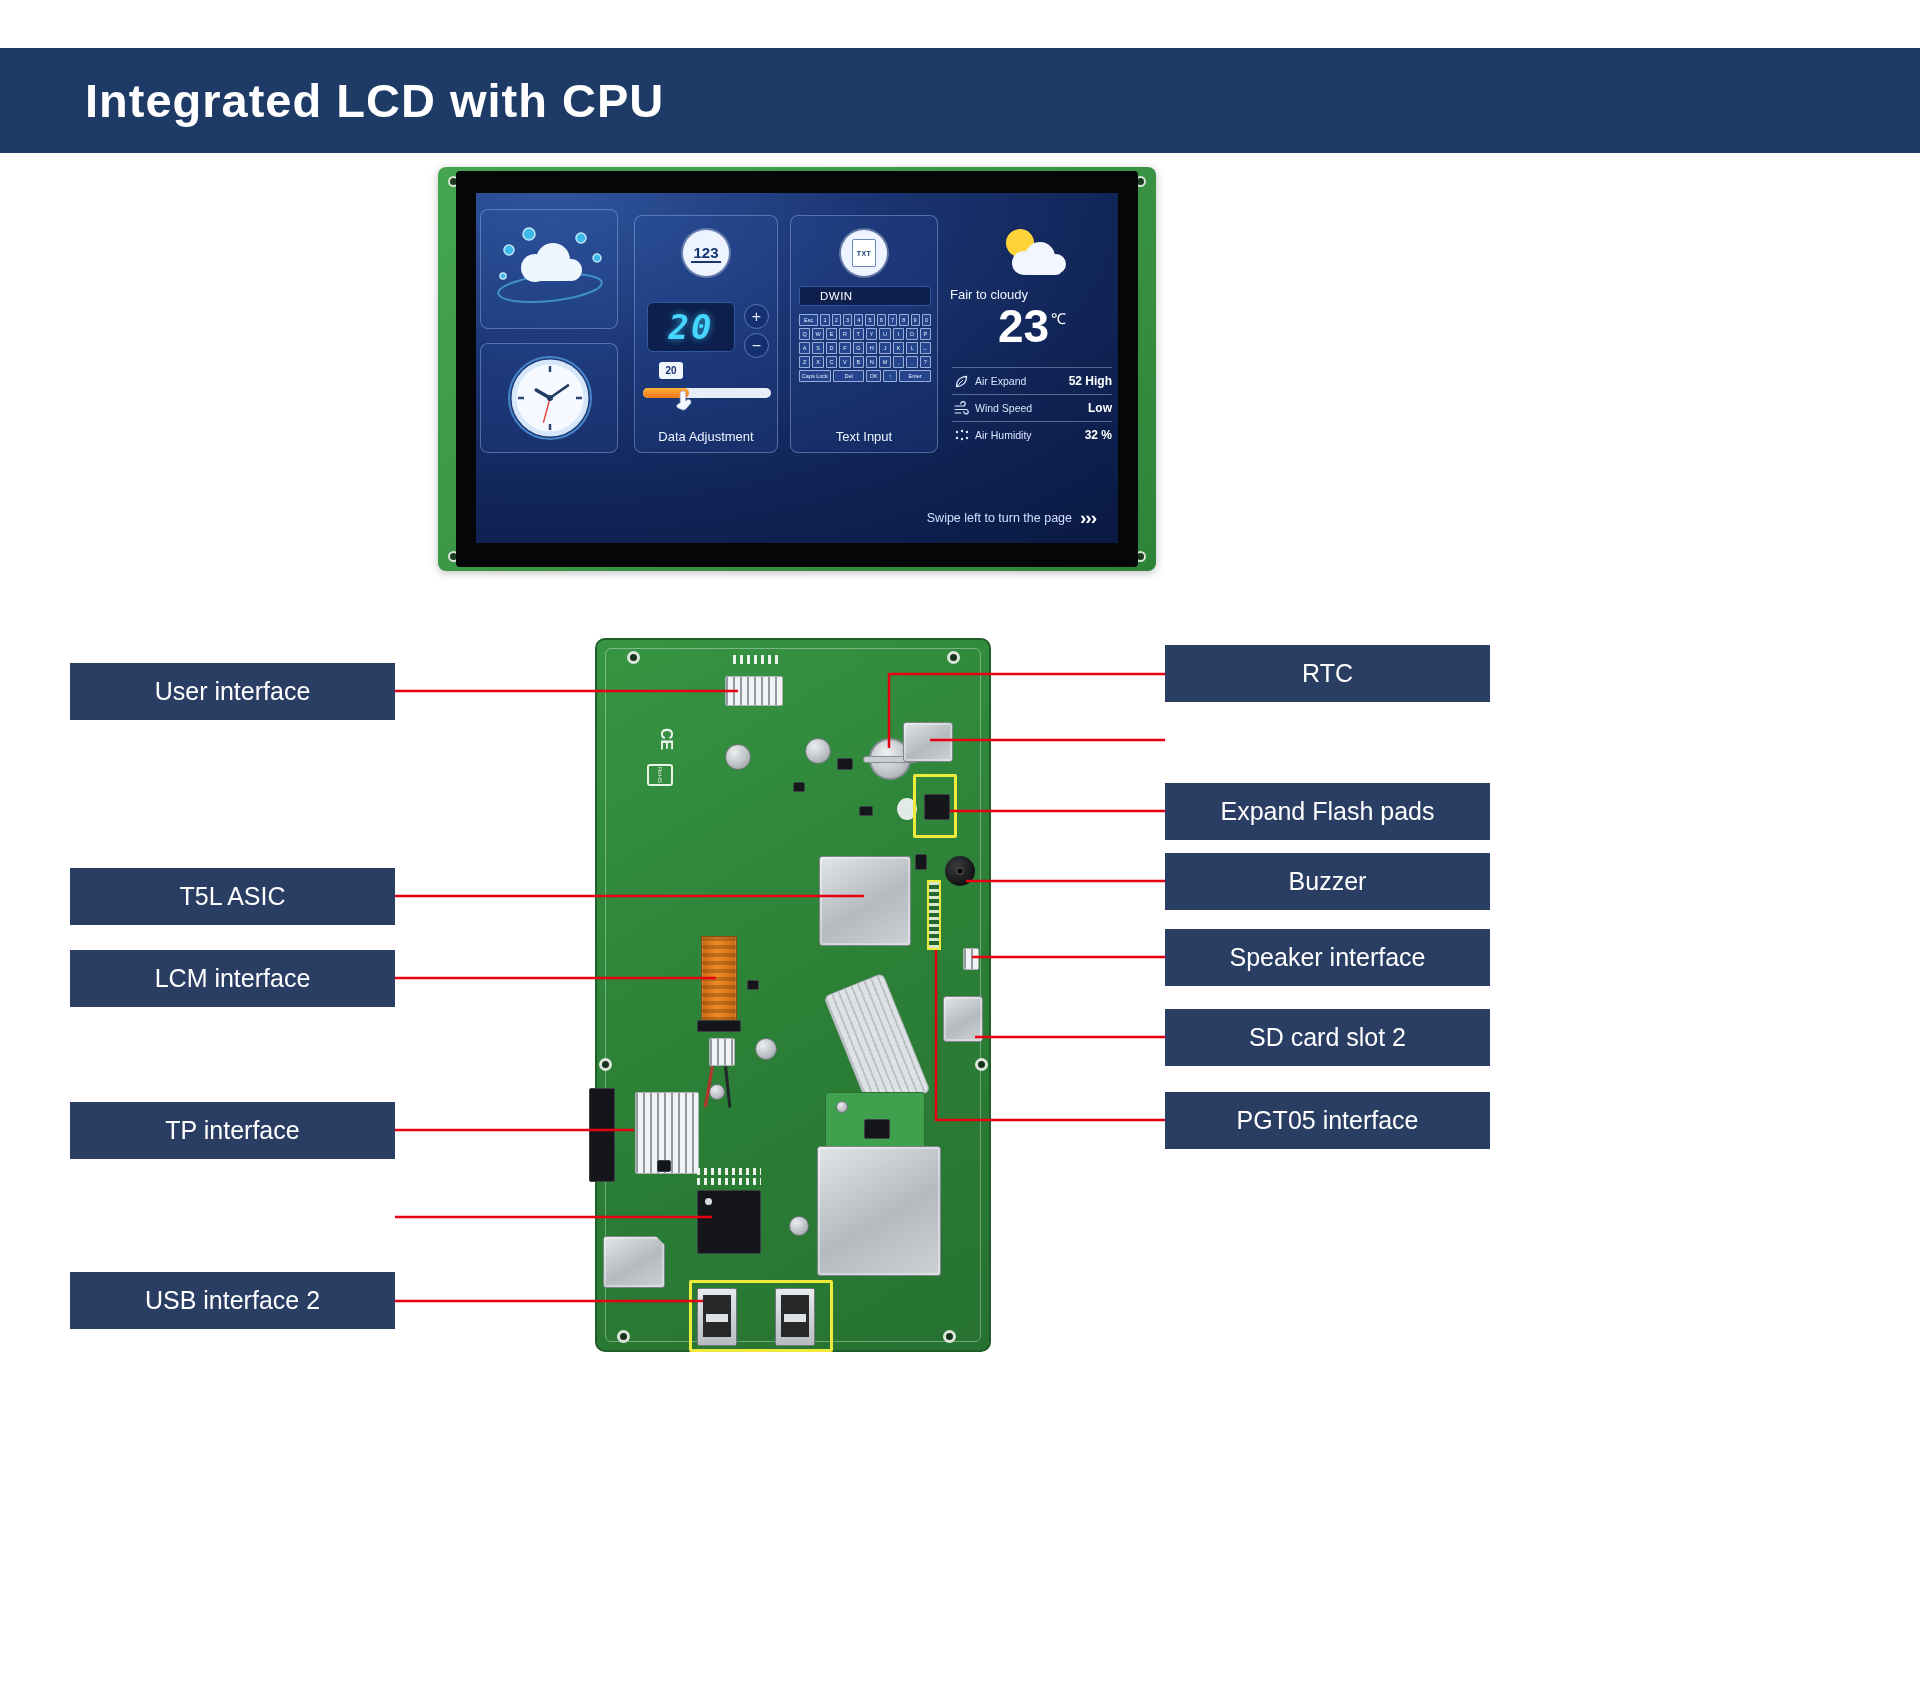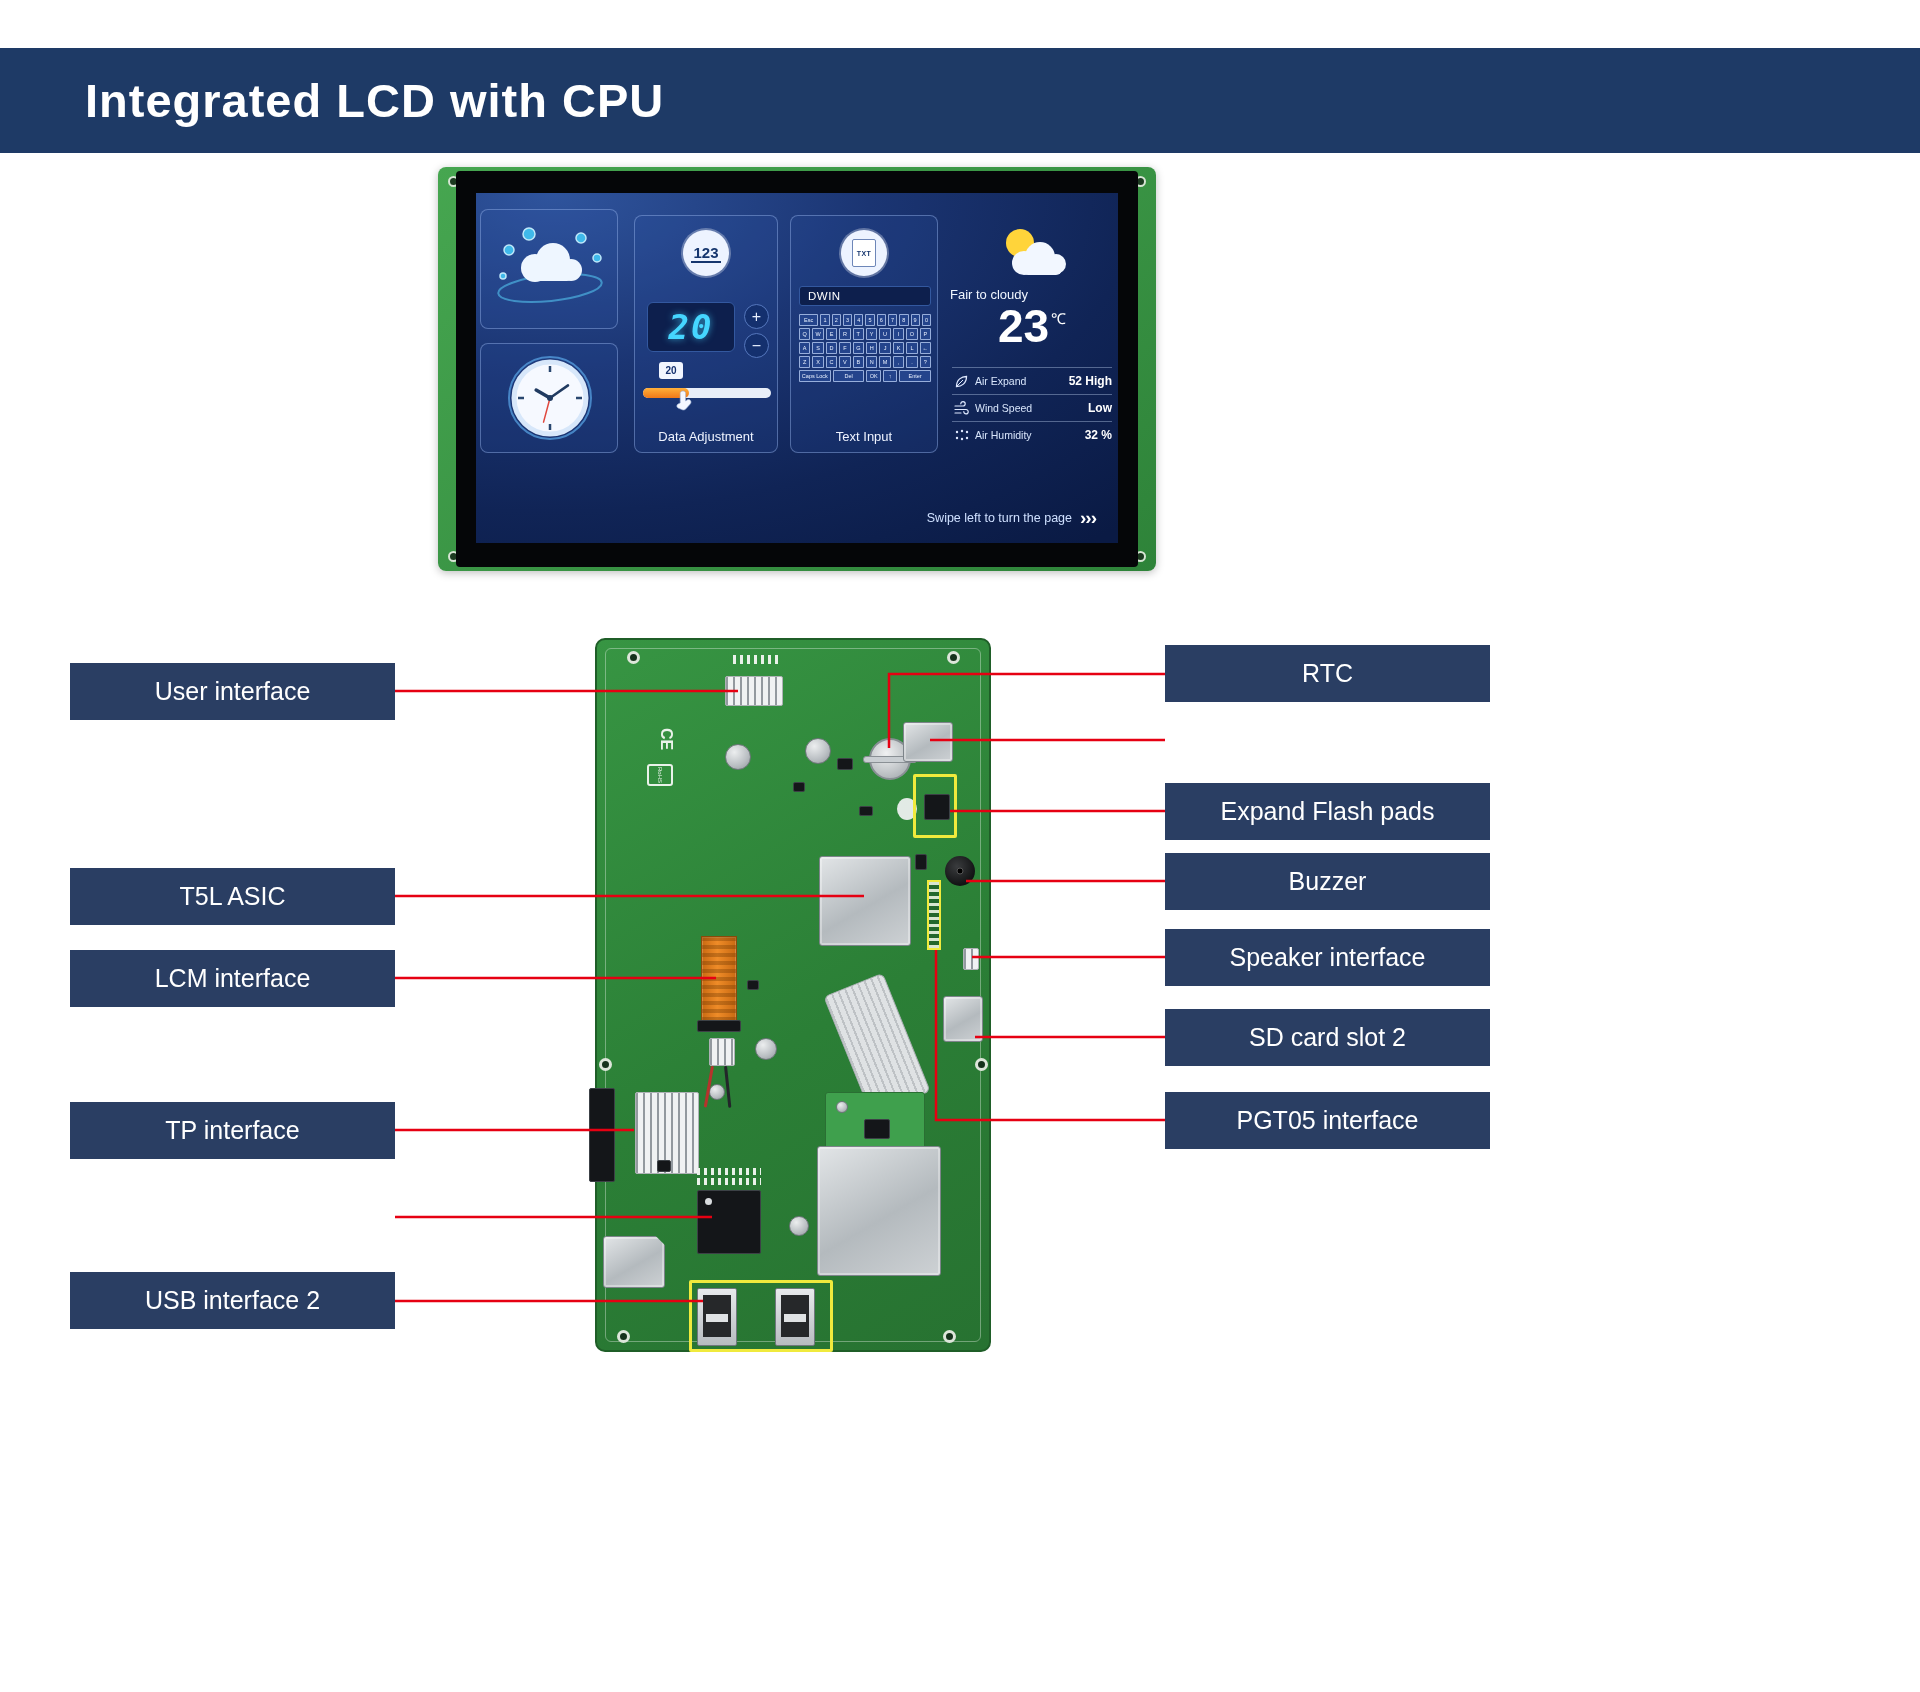--- a/index.html
+++ b/index.html
@@ -49,21 +49,21 @@
   .slider-tip { position:absolute; left:16px; top:0; width:24px; height:17px; background:#f2f6ff;
                 color:#14306e; font-size:10px; font-weight:bold; border-radius:3px;
                 display:flex; align-items:center; justify-content:center; }
   .slider-track { position:absolute; left:0; top:26px; width:128px; height:10px;
                   background:#e8eef8; border-radius:5px; }
   .slider-fill { width:36%; height:100%; background:linear-gradient(180deg,#ffb03a,#f07818); border-radius:5px; }
   .hand-svg { position:absolute; left:32px; top:27px; }
 
   .input-box { position:absolute; left:8px; top:70px; width:132px; height:20px;
                background:#0d1f4d; border:1px solid #33589f; border-radius:3px;
-               display:flex; align-items:center; padding-left:8px;
+               display:flex; align-items:center; padding-left:20px;
                color:#fff; font-size:11.5px; letter-spacing:.5px; }
   .keyboard { position:absolute; left:8px; top:98px; width:132px; }
   .kb-row { display:flex; gap:2px; margin-bottom:2px; justify-content:center; }
   .kb-key { flex:1; height:12px; background:#24448c; border:1px solid rgba(190,210,245,.75);
             border-radius:1px; color:#e8f0ff; font-size:5.5px; overflow:hidden; white-space:nowrap;
             display:flex; align-items:center; justify-content:center; }
   .kb-key.wide { flex:2.4; }
 
   .panel-weather { border:none; background:transparent; }
   .w-icon { position:absolute; top:8px; left:50%; transform:translateX(-50%); }

